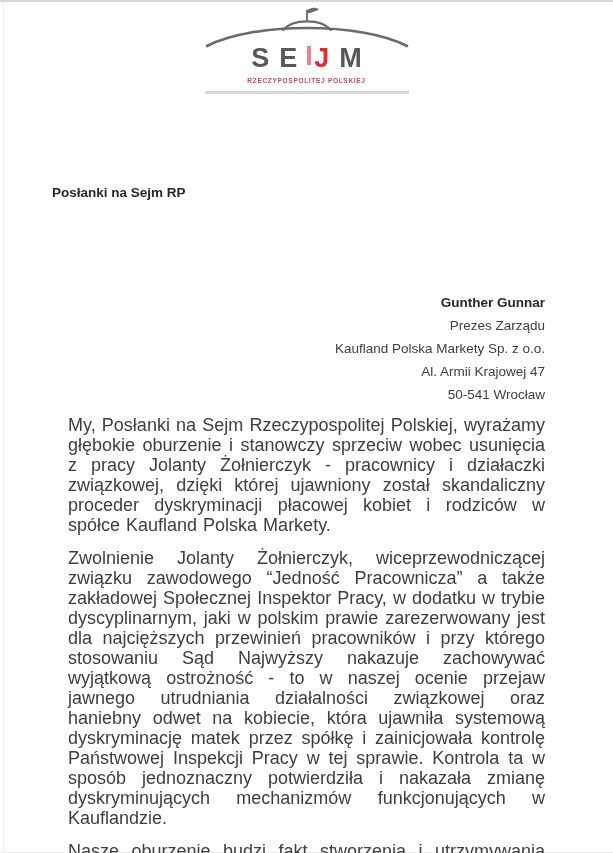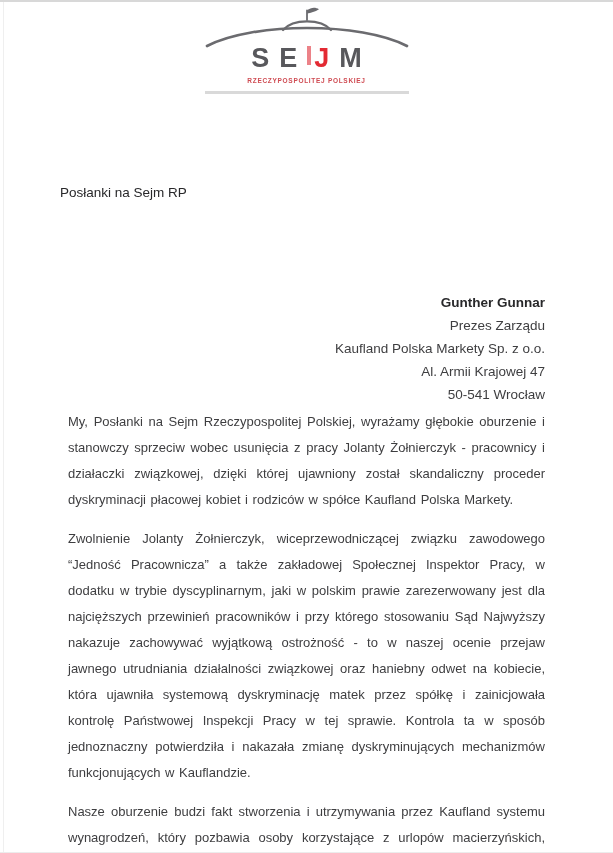--- a/index.html
+++ b/index.html
@@ -67,46 +67,46 @@
   
   .date-line {
     position: absolute;
     top: 122px;
     right: 68px;
     font-size: 13.5px;
   }
   .sender-title {
     position: absolute;
     top: 185px;
-    left: 60px;
+    left: 52px;
     font-size: 13.5px;
-    font-weight: normal;
+    font-weight: bold;
     color: #28282a;
     text-align: center;
   }
   .recipient {
     position: absolute;
     top: 255px;
     right: 68px;
     text-align: right;
     font-size: 13.5px;
     line-height: 23px;
   }
   .recipient-name { font-weight: bold; color: #28282a; margin-top: 36px; }
 
   .body-text {
     position: absolute;
     top: 409px;
     left: 68px;
     width: 477px;
   }
   .body-text p {
-    margin: 0 0 13px 0;
-    font-size: 13px;
-    line-height: 26px;
+    margin: 6px 0 13px 0;
+    font-size: 18px;
+    line-height: 20px;
     text-align: justify;
     word-spacing: 1px;
   }
   .body-text p.cut { text-align-last: justify; margin-bottom: 0; }
 </style>
 </head>
 <body>
 
 <div class="page">
   <div class="top-edge"></div>

